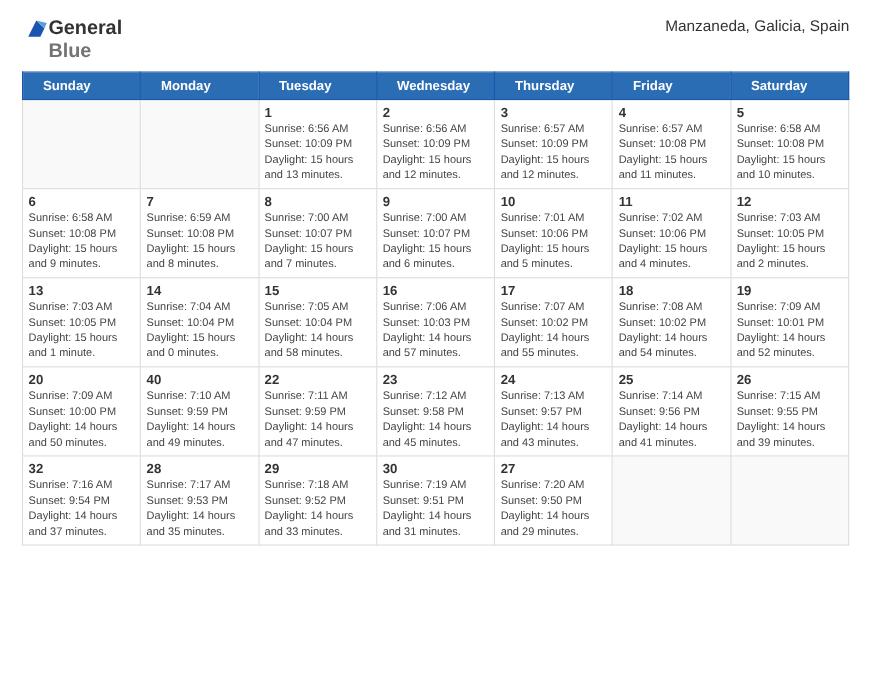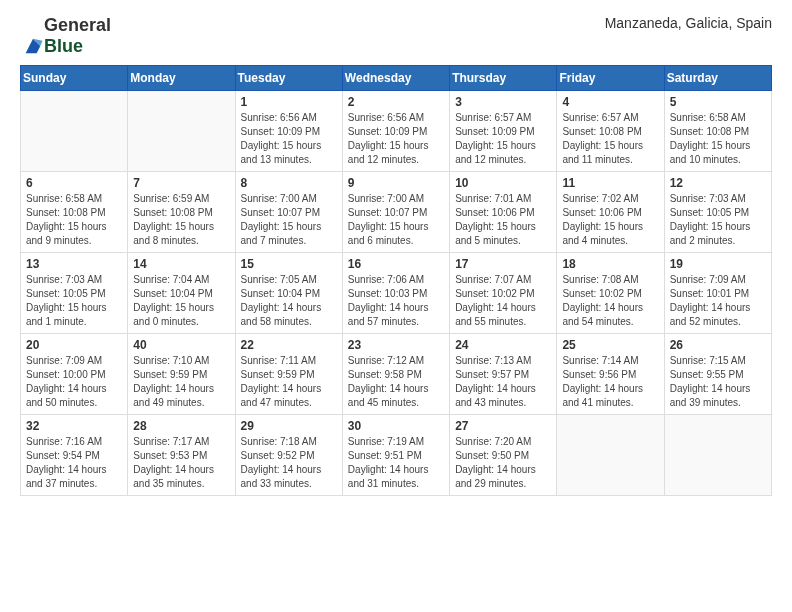--- a/index.html
+++ b/index.html
@@ -16,31 +16,31 @@
       padding: 15px 20px;
     }
     .header {
       display: flex;
       justify-content: space-between;
       align-items: flex-start;
       margin-bottom: 8px;
     }
     .logo {
       display: flex;
-      align-items: flex-end;
+      align-items: flex-start;
     }
     .logo-text {
       font-size: 18px;
       font-weight: bold;
     }
     .logo-general {
       color: #333;
     }
     .logo-blue {
-      color: #14532d;
+      color: #737373;
     }
     .logo-icon {
       width: 22px;
       height: 22px;
       margin-left: 2px;
     }
     .title-block {
       text-align: right;
     }
     .month-year {
@@ -57,21 +57,21 @@
     .calendar {
       width: 100%;
       border-collapse: collapse;
       border: 1px solid #ccc;
     }
     .calendar th {
       background-color: #2a6db5;
       color: #fff;
       font-size: 12px;
       font-weight: bold;
-      padding: 5px 2px;
+      padding: 5px 18px;
       text-align: left;
       border: 1px solid #1a56b0;
     }
     .calendar td {
       vertical-align: top;
       width: calc(100% / 7);
       min-height: 75px;
       padding: 4px 5px;
       border: 1px solid #ddd;
       font-size: 9.5px;

